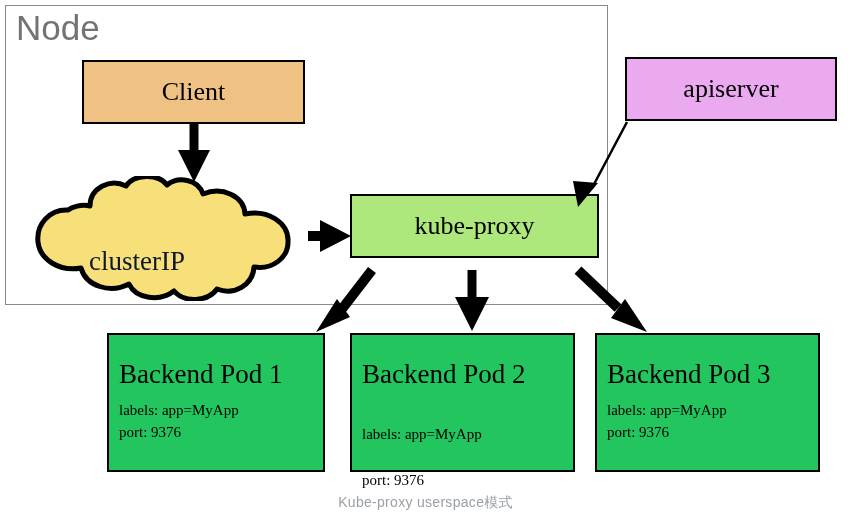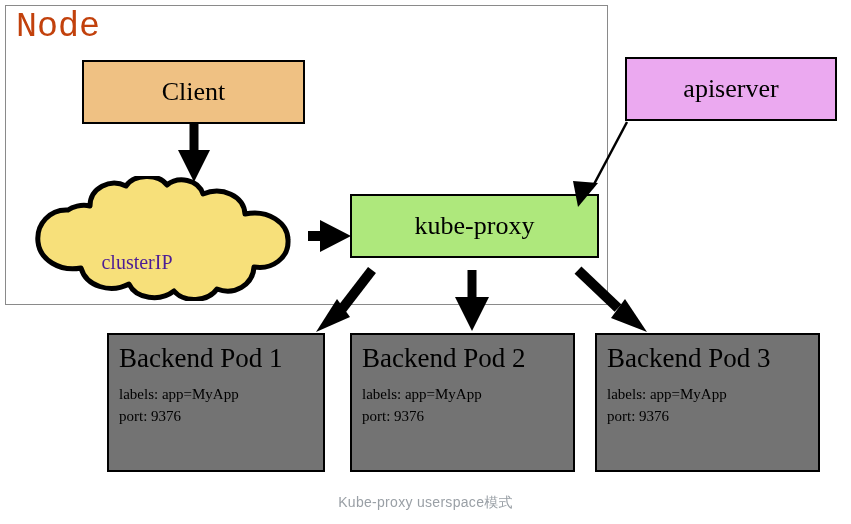--- a/index.html
+++ b/index.html
@@ -26,22 +26,22 @@
     border: 1px solid #8a8a8a;
     background: transparent;
     box-sizing: border-box;
   }
   .node-label {
     position: absolute;
     left: 16px;
     top: 10px;
     font-size: 35px;
     line-height: 1;
-    color: #c2410c;
-    font-family: Liberation Mono, monospace;
+    color: #737373;
+    font-family: Liberation Sans, sans-serif;
     white-space: nowrap;
   }
 
   
   .rect {
     position: absolute;
     box-sizing: border-box;
     border: 2px solid #000000;
     display: flex;
     flex-direction: column;
@@ -78,27 +78,27 @@
     top: 194px;
     width: 249px;
     height: 64px;
     background: #AEE87C;
   }
 
   
   .pod-box {
     top: 333px;
     height: 139px;
-    background: #737373;
+    background: #22c55e;
     align-items: flex-start;
     justify-content: flex-start;
-    padding: 8px 0 0 10px;
+    padding: 24px 0 0 10px;
   }
   .pod-1 { left: 107px; width: 218px; }
-  .pod-2 { left: 350px; width: 225px; }
+  .pod-2 { left: 350px; width: 225px; gap: 24px; }
   .pod-3 { left: 595px; width: 225px; text-align: right; }
 
   .pod-title {
     font-size: 27px;
     line-height: 1.15;
     white-space: nowrap;
     margin-bottom: 10px;
   }
   .pod-line {
     font-size: 15px;
@@ -123,23 +123,23 @@
     height: 125px;
     display: flex;
     flex-direction: column;
     align-items: center;
     justify-content: center;
     padding-right: 55px;
     box-sizing: border-box;
     pointer-events: none;
   }
   .cloud-line {
-    font-size: 20px;
+    font-size: 27px;
     line-height: 1.3;
-    color: #4c1d95;
+    color: #0f172a;
     white-space: nowrap;
     margin-top: 46px;
   }
 
   
   .arrows {
     position: absolute;
     left: 0;
     top: 0;
     width: 851px;

